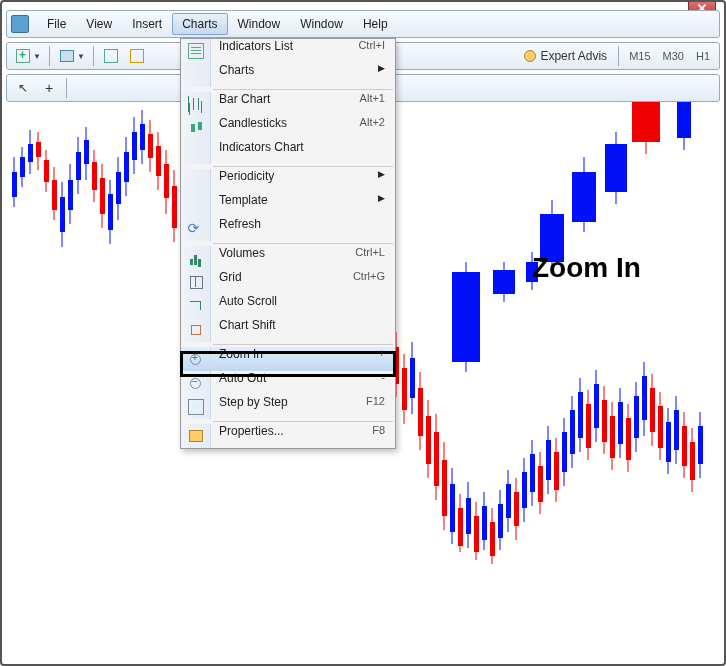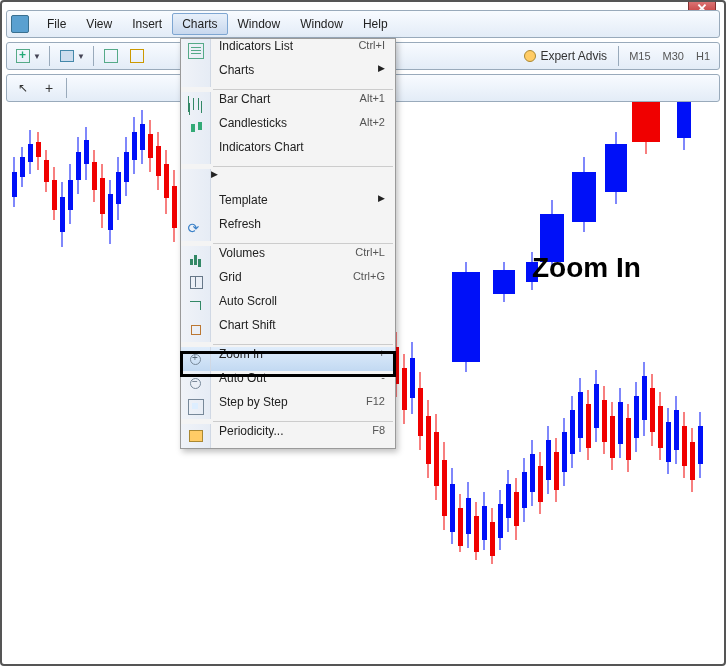--- a/index.html
+++ b/index.html
@@ -445,20 +445,21 @@
         <div class="dd-label">Candlesticks</div>
         <div class="dd-shortcut">Alt+2</div>
       </div>
       <div class="dd-row">
         <div class="dd-icon-col"></div>
         <div class="dd-label">Indicators Chart</div>
       </div>
       <div class="dd-sep"></div>
       <div class="dd-row">
         <div class="dd-icon-col"></div>
+        <div class="dd-label">Periodicity</div>
         <div class="dd-arrow">▶</div>
       </div>
       <div class="dd-row">
         <div class="dd-icon-col"></div>
         <div class="dd-label">Template</div>
         <div class="dd-arrow">▶</div>
       </div>
       <div class="dd-row">
         <div class="dd-icon-col">
           <span class="ic ic-refresh">⟳</span>
@@ -512,19 +513,19 @@
           <span class="ic ic-step"></span>
         </div>
         <div class="dd-label">Step by Step</div>
         <div class="dd-shortcut">F12</div>
       </div>
       <div class="dd-sep"></div>
       <div class="dd-row">
         <div class="dd-icon-col">
           <span class="ic ic-props"></span>
         </div>
-        <div class="dd-label">Periodicity...</div>
+        <div class="dd-label">Properties...</div>
         <div class="dd-shortcut">F8</div>
       </div>
     </div>
   <div class="zoom-box"></div>
 
 </div>
 
 </body></html>

